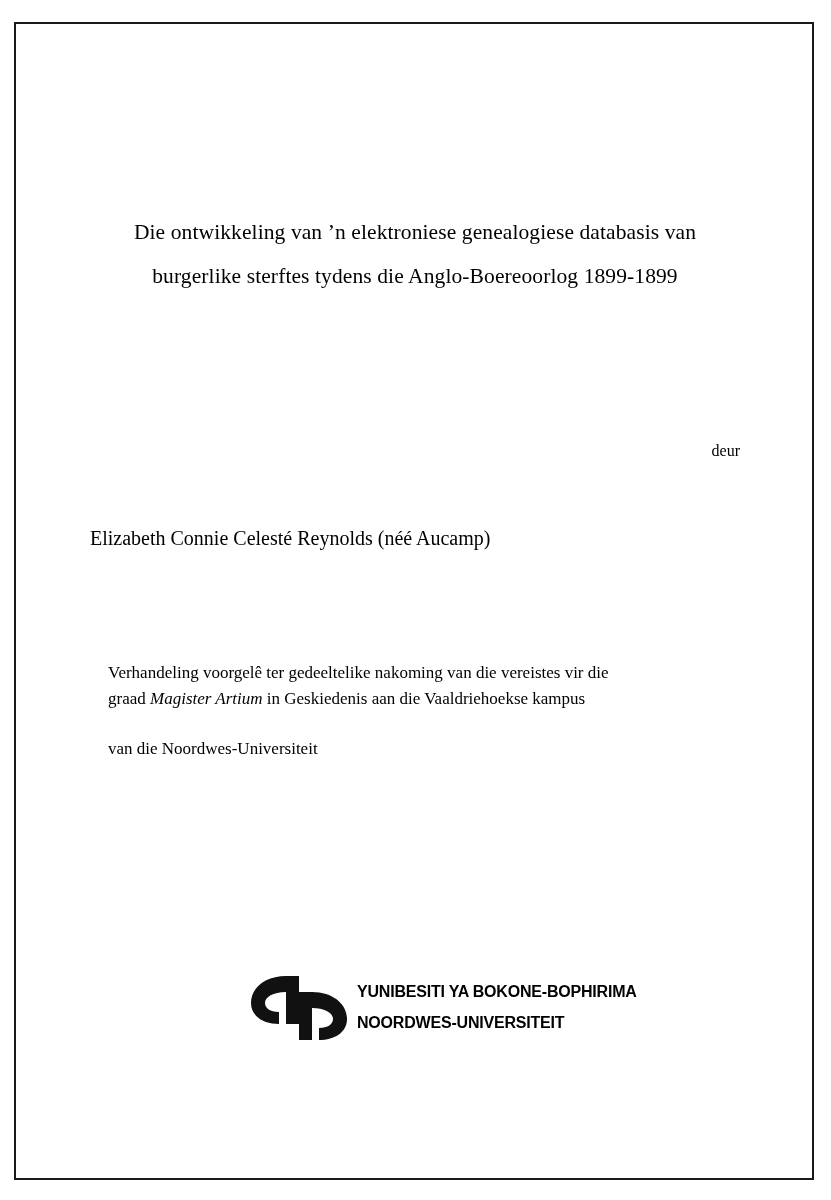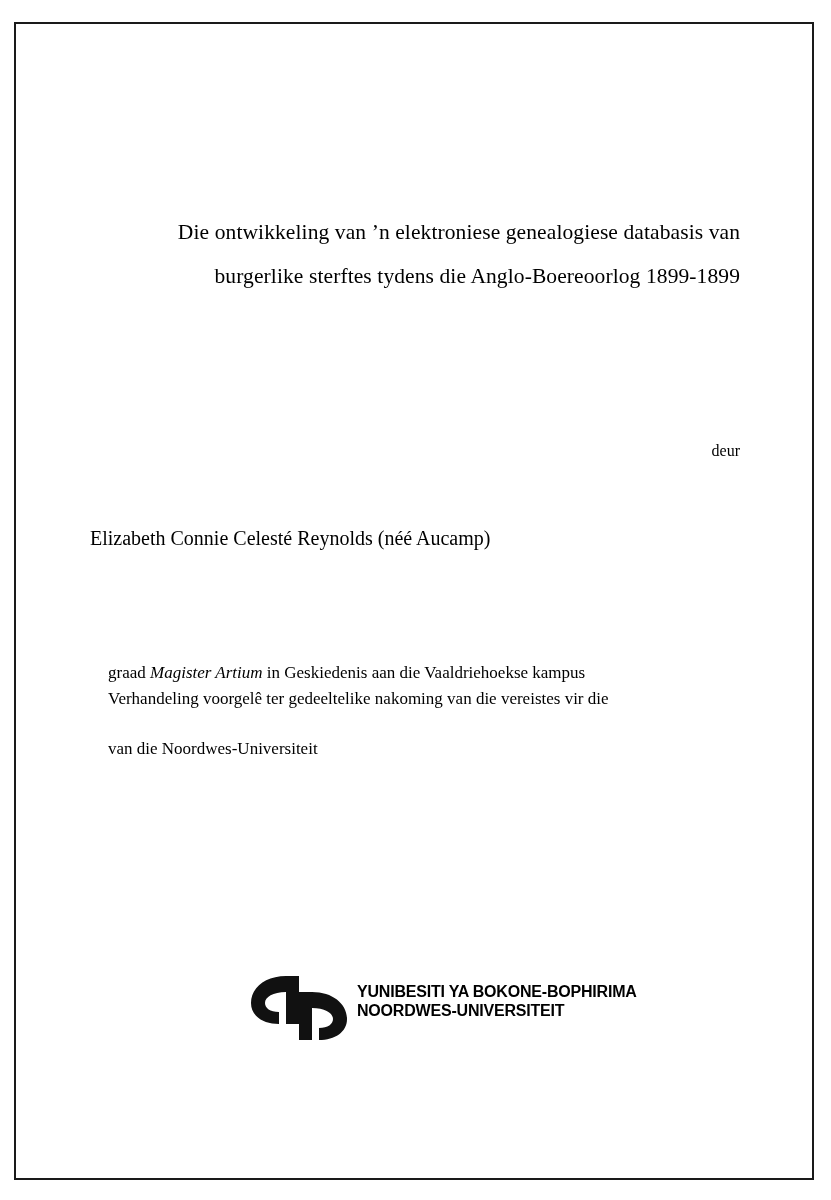--- a/index.html
+++ b/index.html
@@ -35,21 +35,21 @@
     left: 90px;
     top: 60px;
     width: 650px;
     height: 1080px;
   }
   .title-block {
     position: absolute;
     left: 0;
     top: 150px;
     width: 650px;
-    text-align: right;
+    text-align: center;
     font-size: 21.5px;
     line-height: 44px;
     letter-spacing: 0.1px;
   }
   .title-line {
     display: block;
     white-space: nowrap;
   }
   .author-label {
     position: absolute;
@@ -112,42 +112,42 @@
     top: 12px;
     font-family: "Liberation Sans", sans-serif;
     font-size: 16px;
     line-height: 19px;
     font-weight: 700;
     letter-spacing: -0.2px;
     white-space: nowrap;
   }
   .logo-text .line1 { display:block; }
   .logo-text .line2 { display:block; }
-  .logo-text .line3 { display:block; }
+  .logo-text .line3 { display:block;margin-top:12px; }
 </style>
 </head>
 <body>
 
 <div class="page">
   <div class="page-frame"></div>
 
   <div class="content">
 
     <div class="title-block">
       <span class="title-line">Die ontwikkeling van ’n elektroniese genealogiese databasis van</span>
       <span class="title-line">burgerlike sterftes tydens die Anglo-Boereoorlog 1899-1899</span>
     </div>
 
     <div class="author-label">deur</div>
 
     <div class="author-name">Elizabeth Connie Celesté Reynolds (néé Aucamp)</div>
 
     <div class="degree-block">
+      <div>Verhandeling voorgelê ter gedeeltelike nakoming van die vereistes vir die</div>
       <div><span>graad </span><span class="italic">Magister Artium</span><span> in Geskiedenis aan die Vaaldriehoekse kampus</span></div>
-      <div>Verhandeling voorgelê ter gedeeltelike nakoming van die vereistes vir die</div>
       <div class="last-line">van die Noordwes-Universiteit</div>
     </div>
 
 
     <div class="logo-wrap">
       <svg class="logo-mark" viewBox="0 0 108 72">
         <path d="M41,4 C20,4 6,16 6,31 C6,44 18,52 34,52 L34,40 C25,40 20,36 20,31 C20,25 28,20 41,20 L52,20 L52,4 Z" fill="#111111"></path>
         <rect x="41" y="4" width="13" height="48" fill="#111111"></rect>
         <path d="M67,20 C88,20 102,32 102,47 C102,60 90,68 74,68 L74,56 C83,56 88,52 88,47 C88,41 80,36 67,36 L56,36 L56,20 Z" fill="#111111"></path>
         <rect x="54" y="20" width="13" height="48" fill="#111111"></rect>

